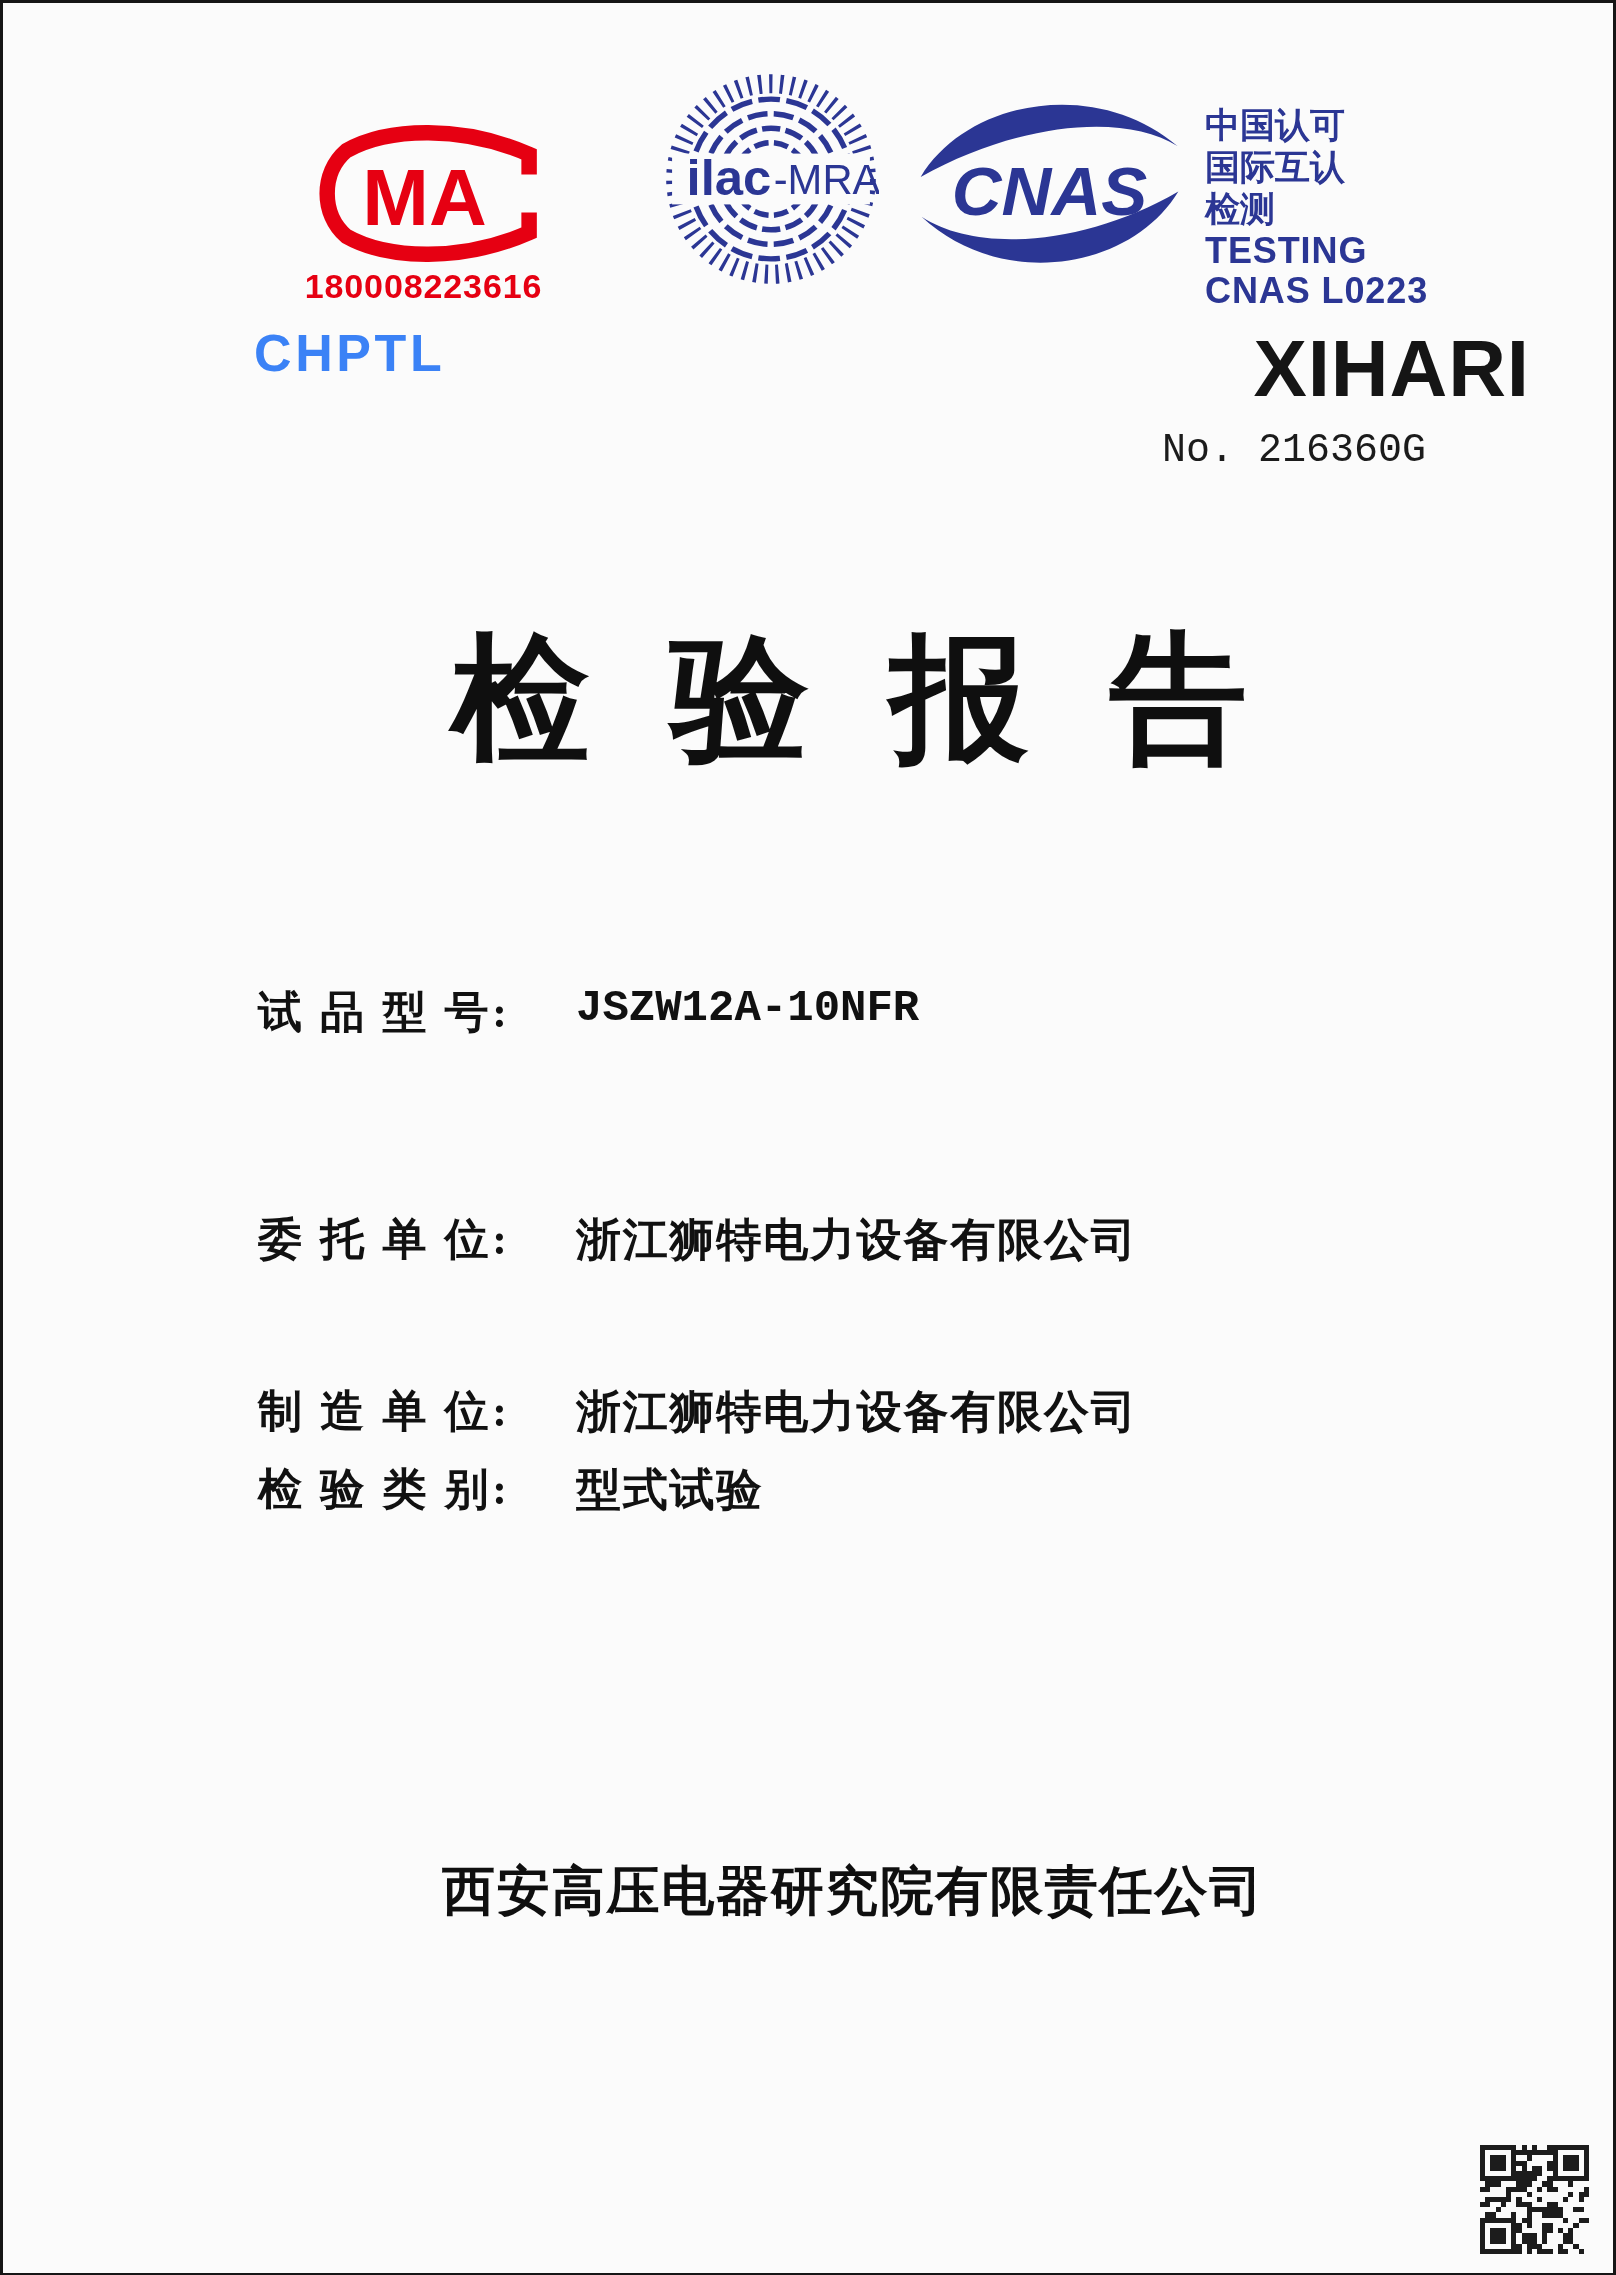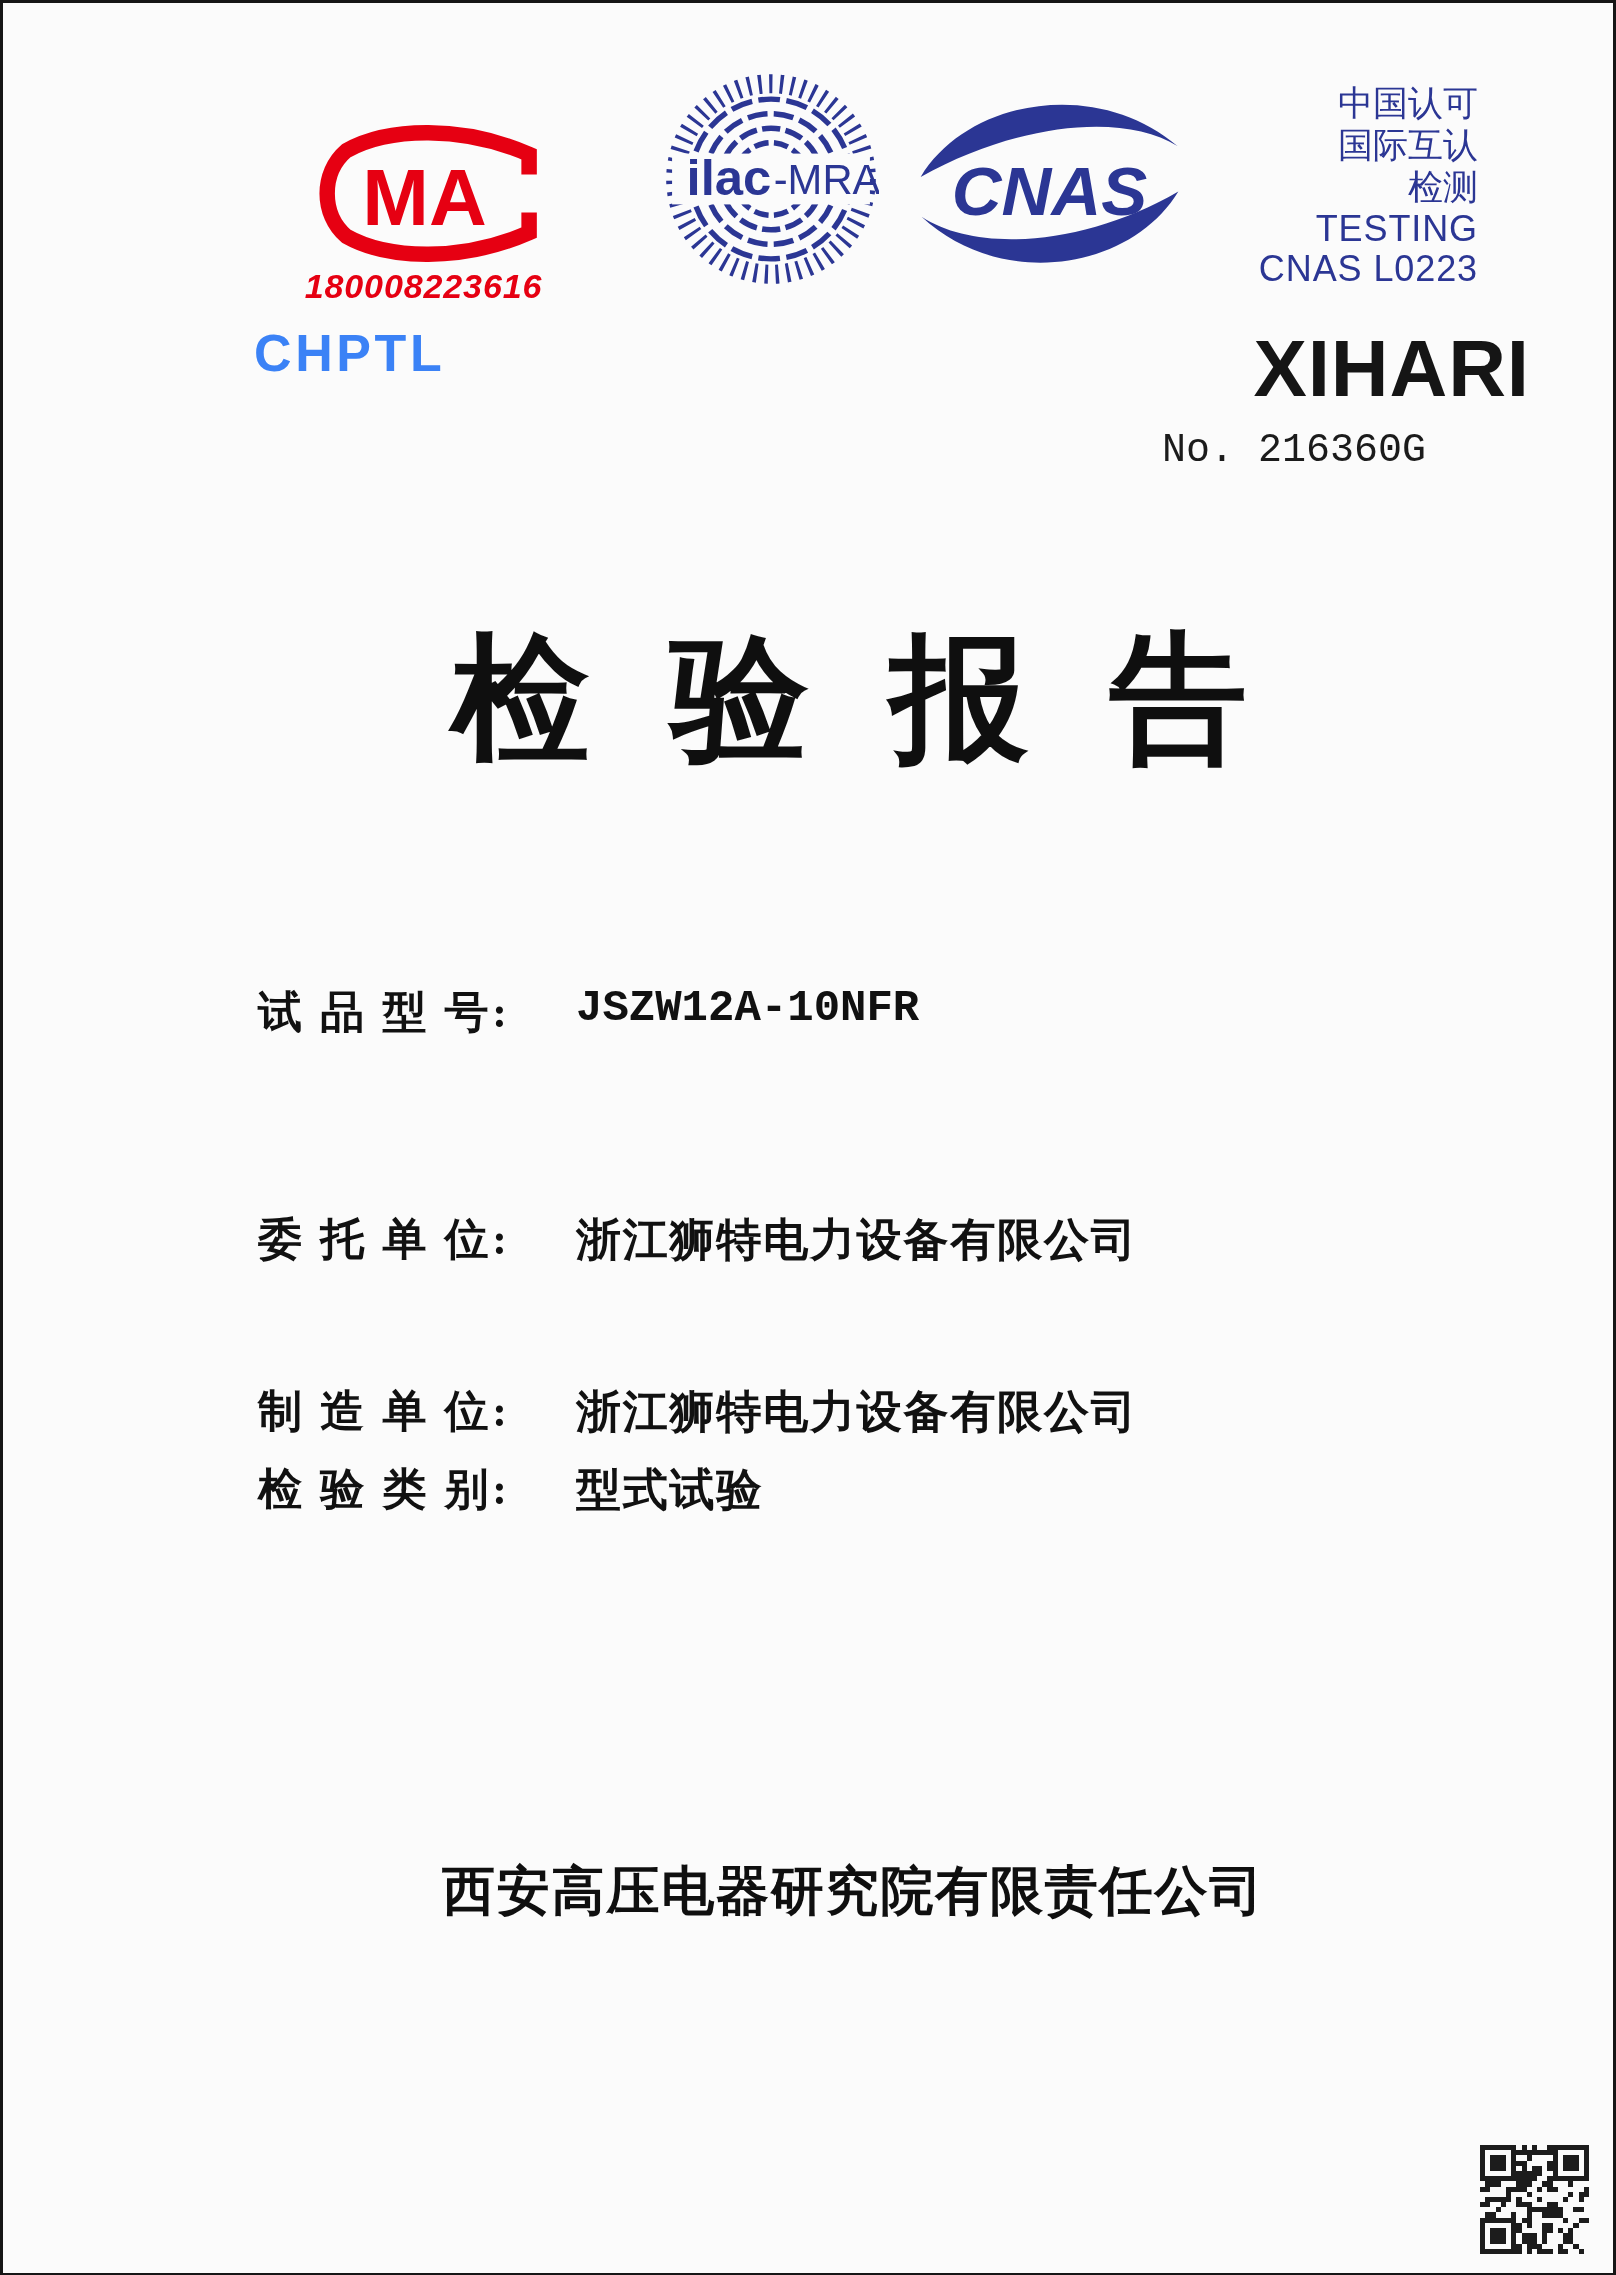--- a/index.html
+++ b/index.html
@@ -13,32 +13,31 @@
     font-family:"Liberation Sans", sans-serif;
     color:#111;
   }
   
   .cma-svg{position:absolute;left:305px;top:115px;}
   .cma-number{
     position:absolute;left:277px;top:264px;width:287px;
     text-align:center;font-size:34px;font-weight:bold;
     letter-spacing:0.9px;color:#e60012;
     font-family:"Liberation Sans", sans-serif;
-    font-style:italic;
   }
   .chptl{
     position:absolute;left:251px;top:320px;width:345px;
     font-size:52px;font-weight:900;letter-spacing:3.6px;
     color:#3b82f6;font-family:"Liberation Sans", sans-serif;
   }
   .ilac-svg{position:absolute;left:660px;top:67px;}
   .cnas-svg{position:absolute;left:912px;top:85px;}
   .accreditation{
-    position:absolute;left:1202px;top:80px;width:273px;
-    color:#2b3694;font-weight:normal;text-align:right;
+    position:absolute;left:1202px;top:102px;width:273px;
+    color:#2b3694;font-weight:bold;
   }
   .accreditation .cjk{font-size:35px;line-height:42px;font-family:"Liberation Serif", serif;}
   .accreditation .latin{font-size:36px;line-height:40px;letter-spacing:0.9px;font-family:"Liberation Sans", sans-serif;}
   .xihari{
     position:absolute;left:1178px;top:320px;width:349px;
     text-align:right;
     font-size:80px;font-weight:700;letter-spacing:0.9px;color:#151515;
     font-family:"Liberation Sans", sans-serif;
   }
   .report-no{

